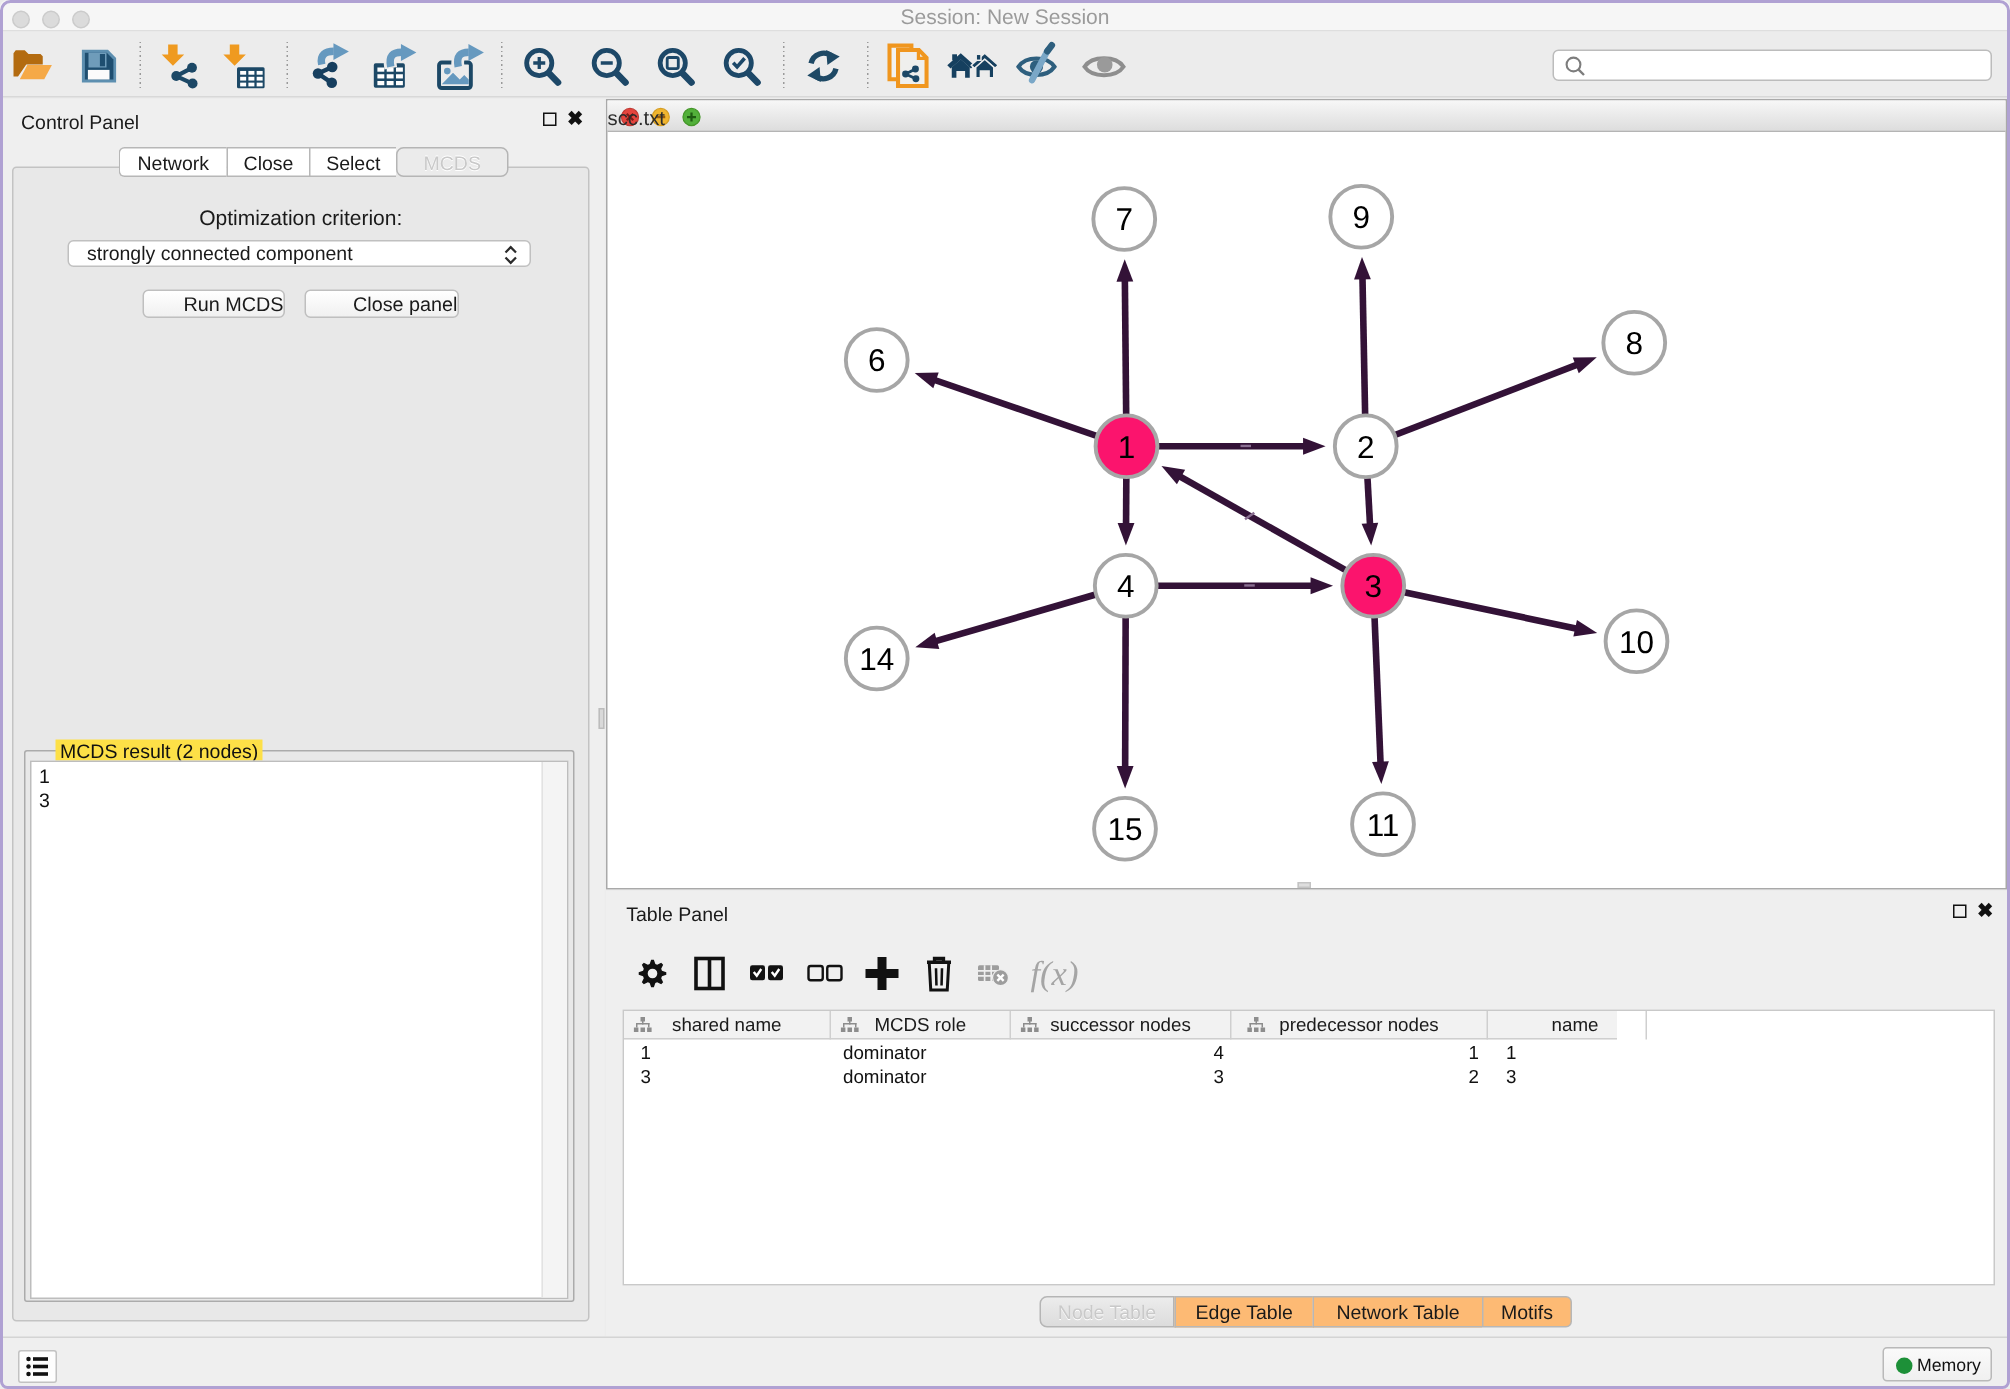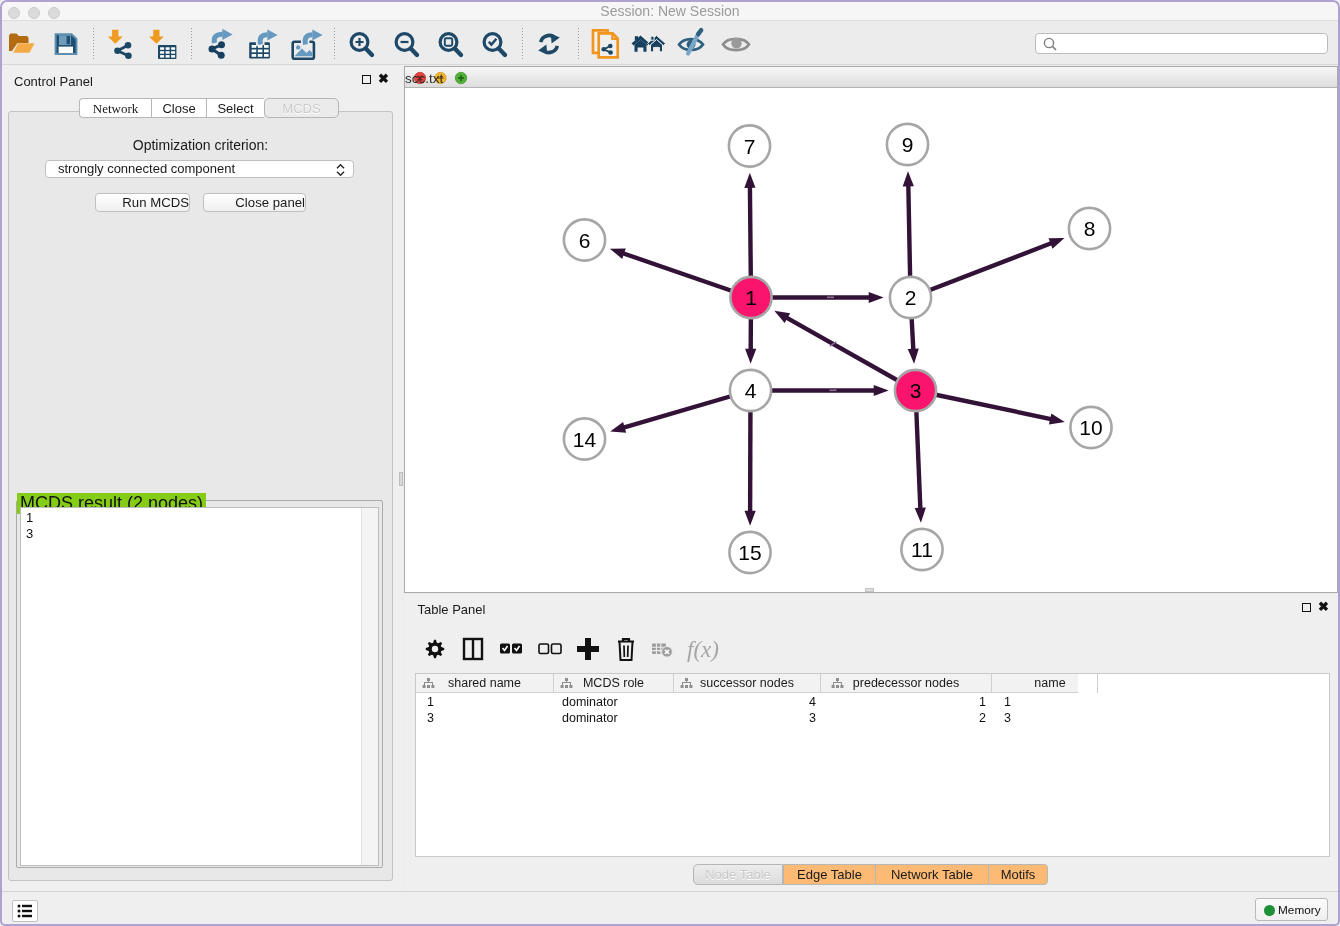--- a/index.html
+++ b/index.html
@@ -23,33 +23,33 @@
   border:1px solid #bcbcbc; border-radius:4px; }
 
 
 #cp { position:absolute; left:0; top:66px; width:403px; height:825px; background:#efefef; }
 .ptitle { font-size:13px; color:#1a1a1a; }
 .fbtn { position:absolute; width:8.5px; height:8.5px; border:1.3px solid #111; top:9px; }
 .xbtn { position:absolute; font-size:13px; font-weight:bold; color:#111; top:5px; }
 #cptabs { position:absolute; left:79px; top:32px; height:20px; display:flex; font-size:13px; z-index:3; }
 #cptabs .tab { background:#fff; border:1px solid #b7b7b7; border-right:none; text-align:center;
   color:#1a1a1a; line-height:19px; white-space:nowrap; }
-#cptabs .tab.first { border-radius:4px 0 0 4px;font-family:Liberation Serif, serif; }
+#cptabs .tab.first { border-radius:4px 0 0 4px; }
 #cptabs .tab.sel { background:#ebebeb; color:#c9c9c9; border:1px solid #b5b5b5;
   border-radius:5px; text-shadow:0 1px 0 #ffffff, 0 -0.5px 0 #ffffff; }
 #cpbody { position:absolute; left:8px; top:45px; width:385px; height:770px; background:#e8e8e8;
   border:1px solid #c3c3c3; border-radius:3px; }
 #optlbl { position:absolute; left:0; top:24.5px; width:100%; text-align:center; font-size:14px; color:#1a1a1a; }
 #combo { position:absolute; left:36px; top:48px; width:309px; height:18px; background:#fff;
   border:1px solid #c0c0c0; border-radius:4px; font-size:13px; color:#1a1a1a; line-height:16px; padding-left:12px; }
 .btn { position:absolute; height:18.5px; background:linear-gradient(#ffffff,#f0f0f0); border:1px solid #bfbfbf;
   border-radius:4px; font-size:13.2px; color:#1a1a1a; text-align:right; line-height:17px; }
 #grp { position:absolute; left:7px; top:388px; width:367px; height:368px; border:1px solid #ababab;
   border-radius:2px; }
-#grplbl { position:absolute; left:0; top:-8px; background:#84cc16; padding:0 3px; font-size:18px; color:#111; }
+#grplbl { position:absolute; left:20px; top:-8px; background:#fde047; padding:0 3px; font-size:13px; color:#111; }
 #grptext { position:absolute; left:3px; top:6px; right:3px; bottom:1.5px; background:#fff; border:1px solid #bdbdbd;
   font-size:13px; color:#111; line-height:16px; padding:2px 0 0 5px; }
 #grpsb { position:absolute; right:0; top:0; bottom:0; width:17px; background:#f4f4f4; border-left:1px solid #e2e2e2; }
 
 
 #net { position:absolute; left:404px; top:66px; width:934px; height:527px; background:#fff;
   border:1px solid #a9a9a9; }
 #nethead { position:absolute; left:0; top:0; width:100%; height:21px;
   background:linear-gradient(#f7f7f7,#dddddd); border-bottom:1px solid #b4b4b4; }
 #nettitle { position:absolute; width:100%; text-align:left; top:3.5px; font-size:13.5px; color:#2c2c2c; }

